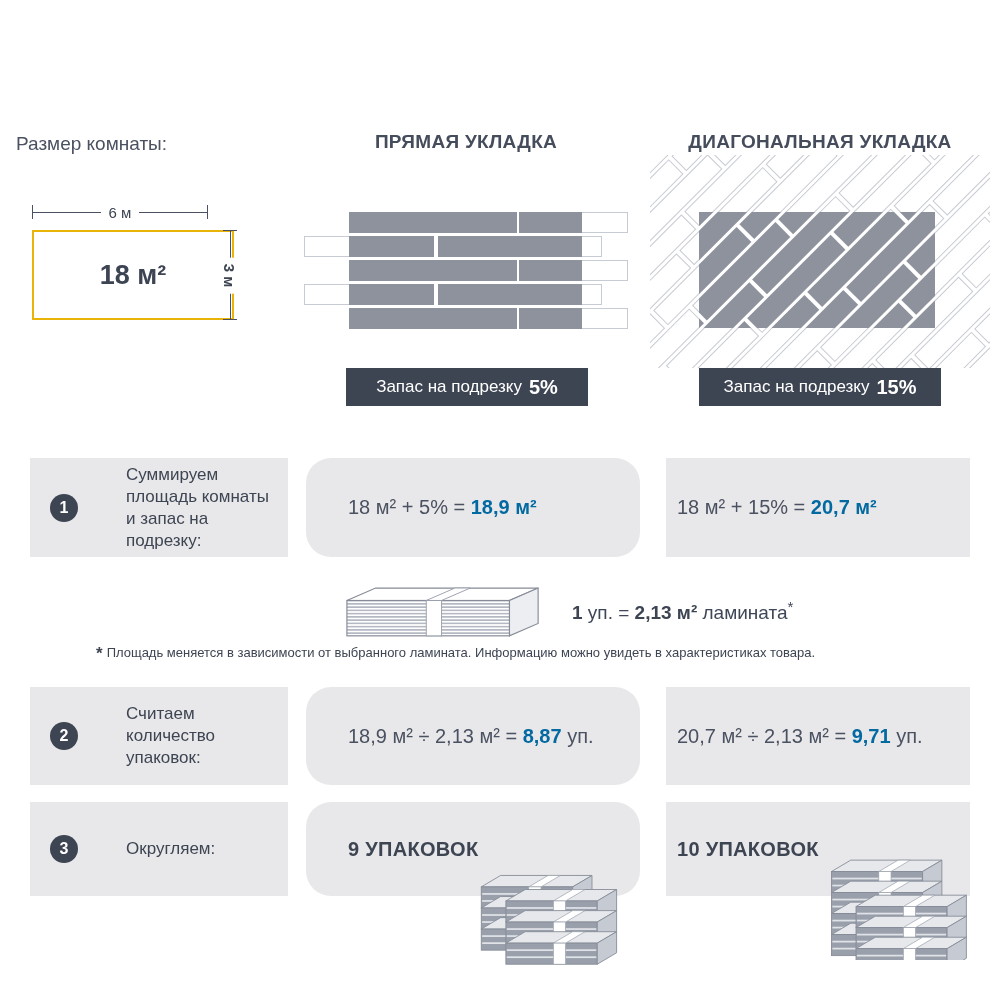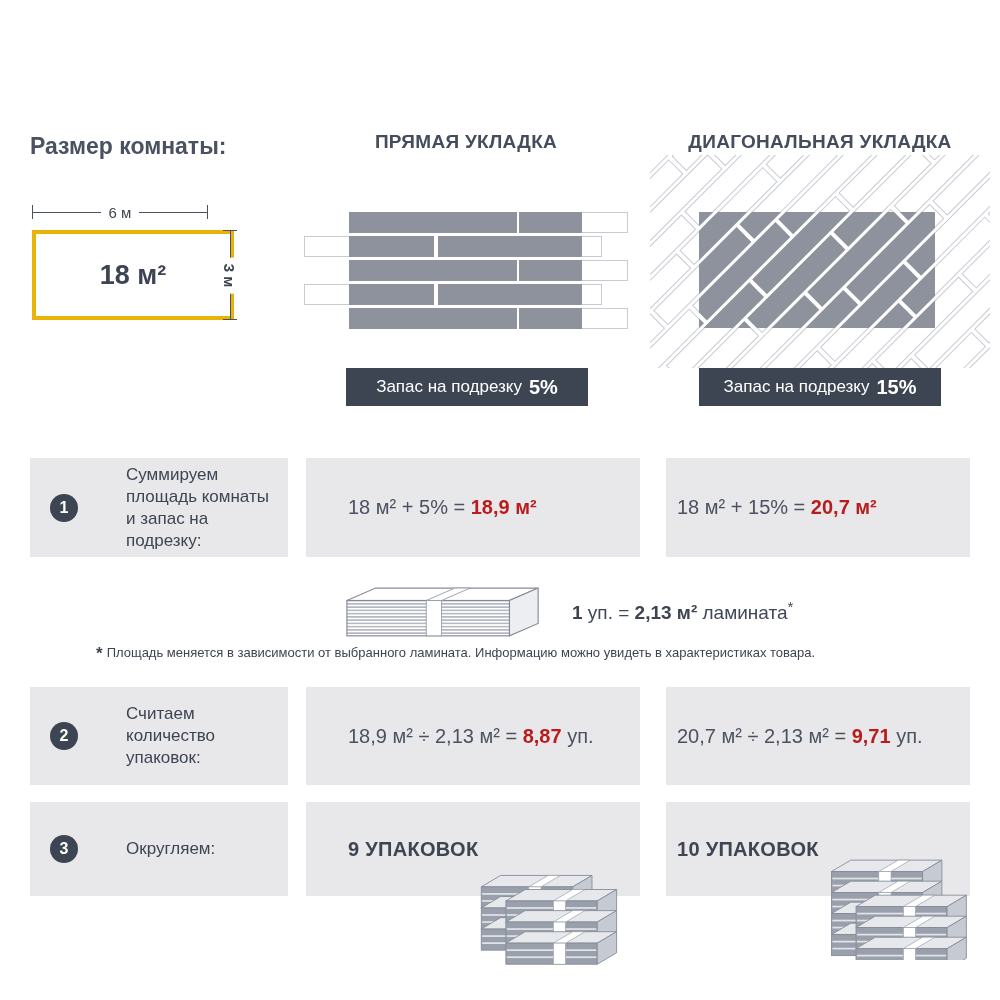--- a/index.html
+++ b/index.html
@@ -5,36 +5,36 @@
   html,body{margin:0;padding:0;background:#ffffff;}
   .stage{position:relative;width:1000px;height:1000px;background:#fff;overflow:hidden;
          font-family:"Liberation Sans", sans-serif;color:#3d4452;}
 
   
   .header{position:absolute;left:0;top:0;width:1000px;height:63px;background:#474e5c;
           display:flex;align-items:center;justify-content:center;}
   .header h1{margin:0;color:#fff;font-size:27px;letter-spacing:.6px;font-weight:bold;}
 
   
-  .room-label{position:absolute;left:30px;top:133px;font-size:23px;color:#4a5160;font-weight:bold;}
+  .room-label{position:absolute;left:16px;top:133px;font-size:19px;color:#4a5160;}
   .col-title{position:absolute;top:131px;font-weight:bold;font-size:19px;color:#454c5b;
              letter-spacing:.3px;text-align:center;width:340px;}
   .col-title.straight{left:296px;}
   .col-title.diagonal{left:650px;}
 
   
   .dim-h{position:absolute;left:32px;top:204px;width:176px;height:16px;
          display:flex;align-items:center;justify-content:center;}
   .dim-h .line{position:absolute;left:0;right:0;top:8px;height:1px;background:#4a5160;}
   .dim-h .tick{position:absolute;width:1px;top:1px;bottom:1px;background:#4a5160;}
   .dim-h .tick.l{left:0;} .dim-h .tick.r{right:0;}
   .dim-h .dlabel{position:relative;z-index:1;background:#fff;padding:0 8px;
                  font-weight:normal;font-size:15px;color:#3d4452;}
   .room-rect{position:absolute;left:32px;top:230px;width:202px;height:90px;box-sizing:border-box;
-             border:4px solid #eab308;background:#fff;display:flex;align-items:center;justify-content:center;}
+             border:2px solid #eab308;background:#fff;display:flex;align-items:center;justify-content:center;}
   .room-rect .area{font-size:27px;font-weight:bold;color:#3d4453;}
   .dim-v{position:absolute;left:222px;top:230px;width:16px;height:90px;
          display:flex;align-items:center;justify-content:center;}
   .dim-v .line{position:absolute;top:0;bottom:0;left:8px;width:1px;background:#4a5160;}
   .dim-v .tick{position:absolute;height:1px;left:1px;right:1px;background:#4a5160;}
   .dim-v .tick.t{top:0;} .dim-v .tick.b{bottom:0;}
   .dim-v .dlabel{position:relative;z-index:1;background:#fff;padding:2px 6px;
                  transform:rotate(90deg);font-weight:bold;font-size:15px;color:#3d4452;white-space:nowrap;}
 
   
@@ -56,28 +56,28 @@
   .badge{position:absolute;top:368px;width:242px;height:38px;background:#3d4452;color:#fff;
          display:flex;align-items:center;justify-content:center;gap:7px;font-size:17px;}
   .badge b{font-size:20px;}
   .badge.straight{left:346px;}
   .badge.diagonal{left:699px;}
 
   
   .cell{position:absolute;background:#e8e8ea;box-sizing:border-box;}
   .cell.label{display:flex;flex-direction:column;justify-content:center;}
   .row1{top:458px;height:99px;} .row2{top:687px;height:98px;} .row3{top:802px;height:94px;}
-  .c1{left:30px;width:258px;} .c2{left:306px;width:334px;} .c3{left:666px;width:304px;}
+  .c1{left:30px;width:258px;} .c2{left:306px;width:334px;border-radius:25px;} .c3{left:666px;width:304px;}
   .num{position:absolute;left:20px;top:50%;margin-top:-14px;width:28px;height:28px;border-radius:50%;
        background:#3d4452;color:#fff;display:flex;align-items:center;justify-content:center;
        font-weight:bold;font-size:16px;}
   .step-label{margin-left:96px;margin-right:8px;font-size:17px;line-height:22px;color:#3d4452;}
   .formula{display:flex;align-items:center;font-size:20px;color:#4a5160;white-space:pre;}
   .c2.formula{padding-left:42px;} .c3.formula{padding-left:11px;}
-  .formula b{color:#b91c1c;}
+  .formula b{color:#0369a1;}
   .result-text{font-size:20px;font-weight:bold;color:#3d4452;letter-spacing:.3px;}
 
   
   .pack-svg{position:absolute;left:345px;top:584px;}
   .pack-text{position:absolute;left:572px;top:598px;font-size:19px;color:#3f4757;white-space:pre;}
   .pack-text b{color:#3d4452;}
   .pack-text sup{font-size:15px;}
   .footnote{position:absolute;left:96px;top:644px;width:870px;font-size:13px;color:#3d4452;}
   .footnote .fn-star{font-size:17px;vertical-align:-2px;margin-right:4px;font-weight:bold;}
 

